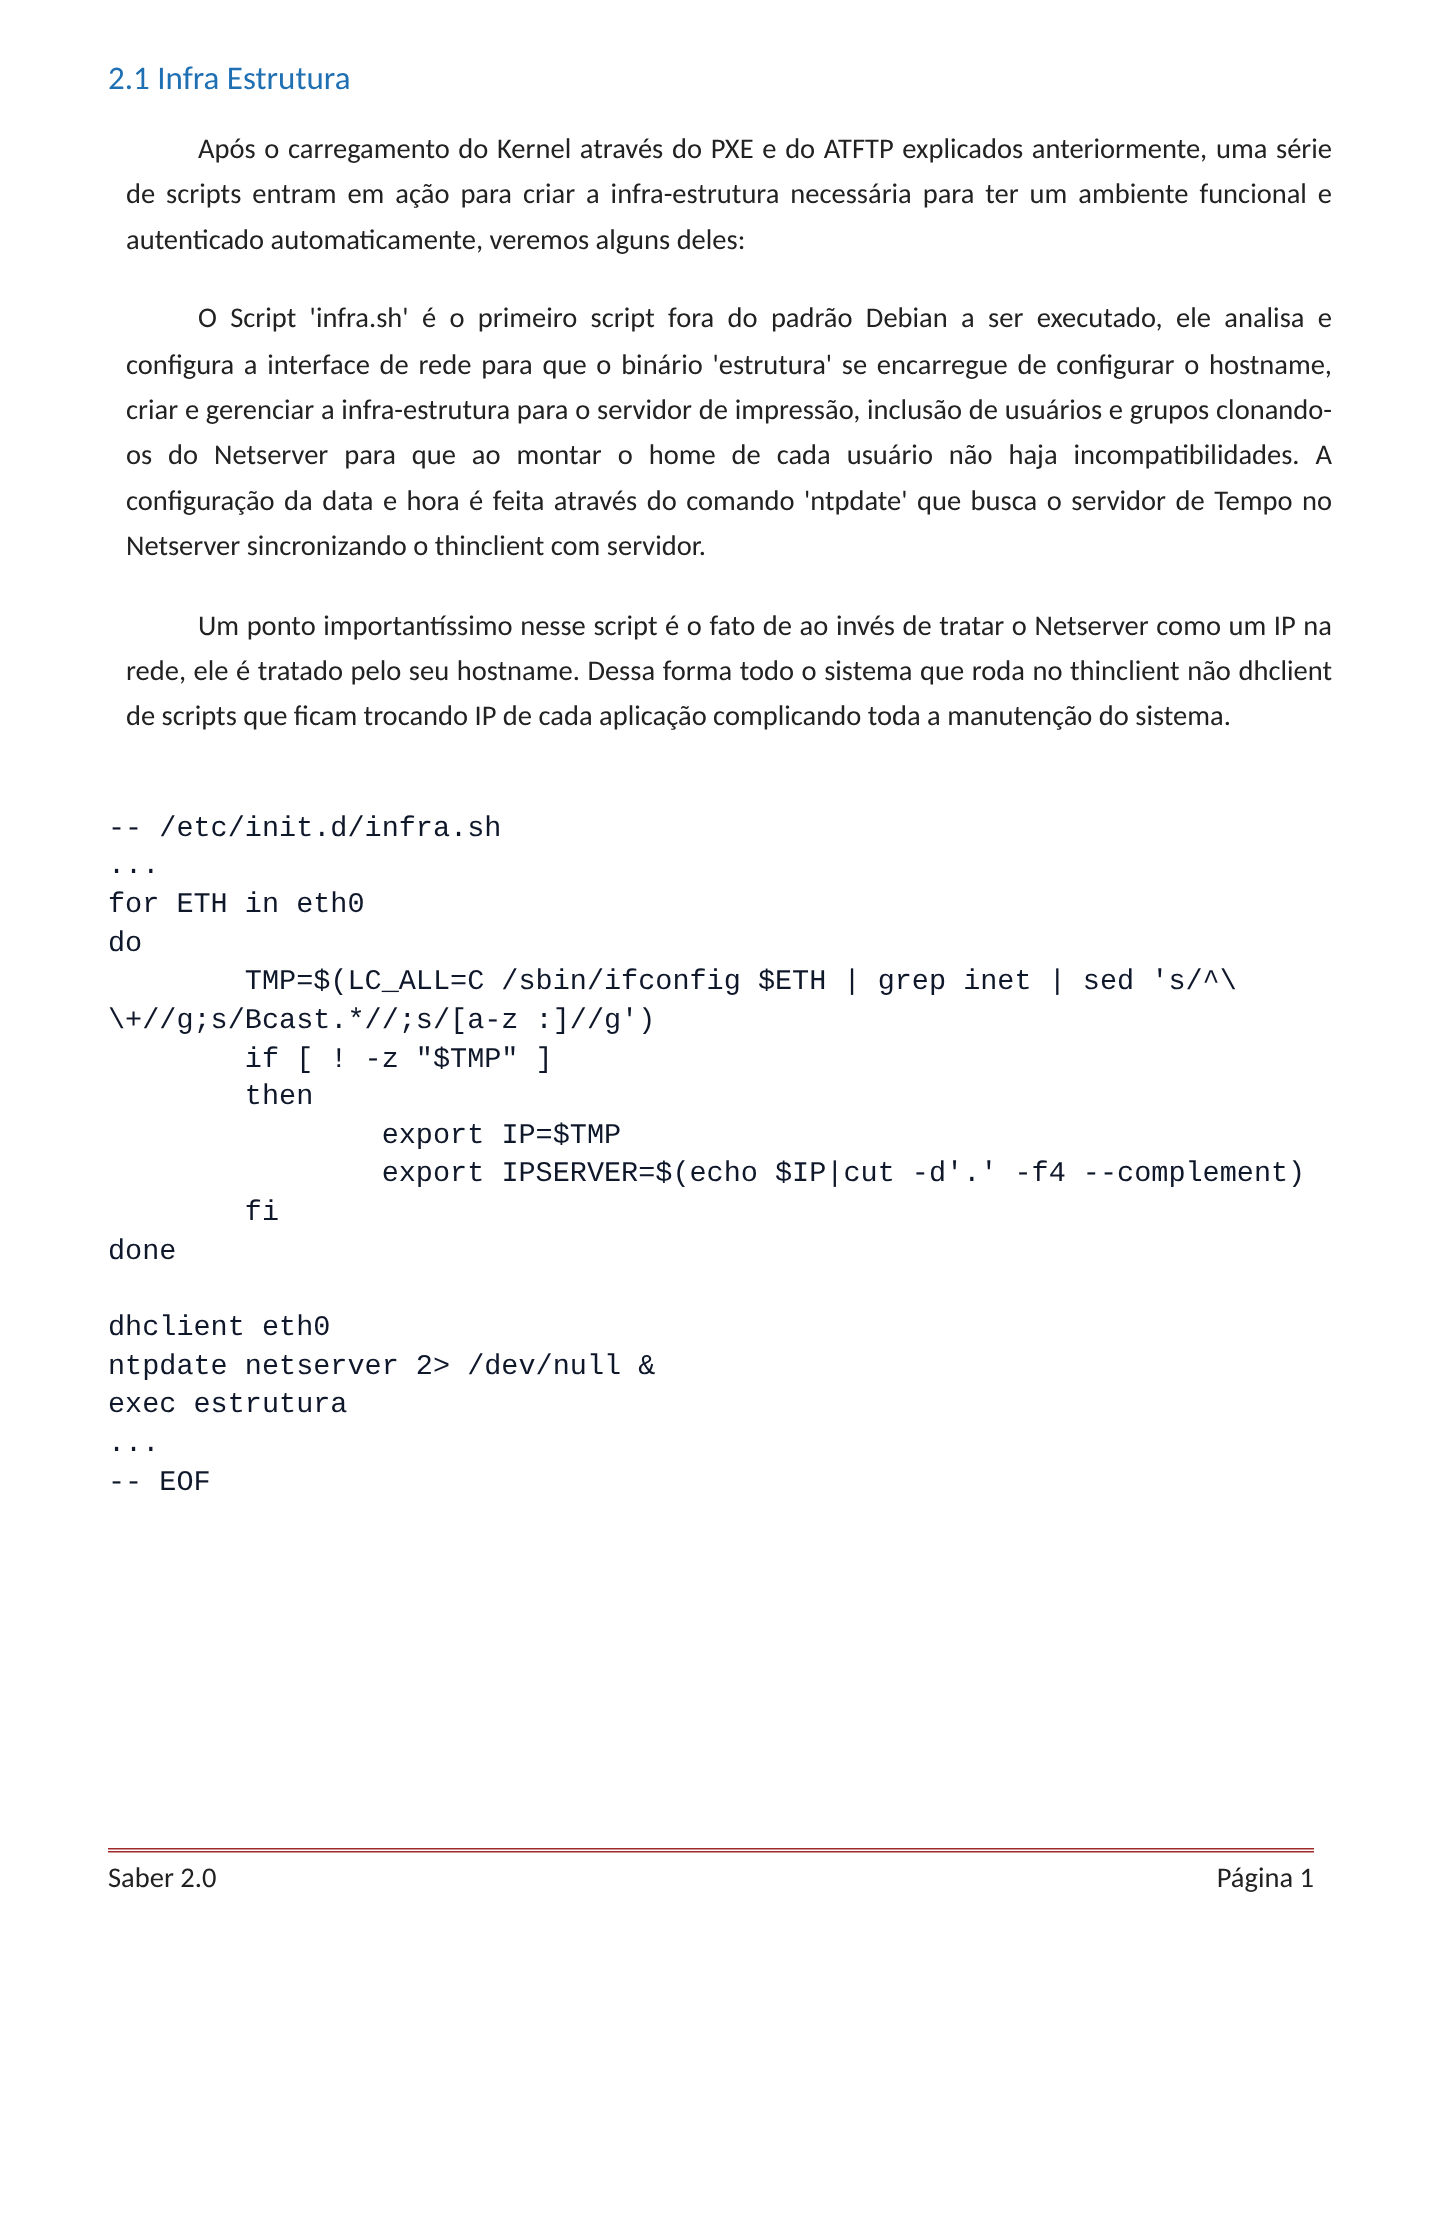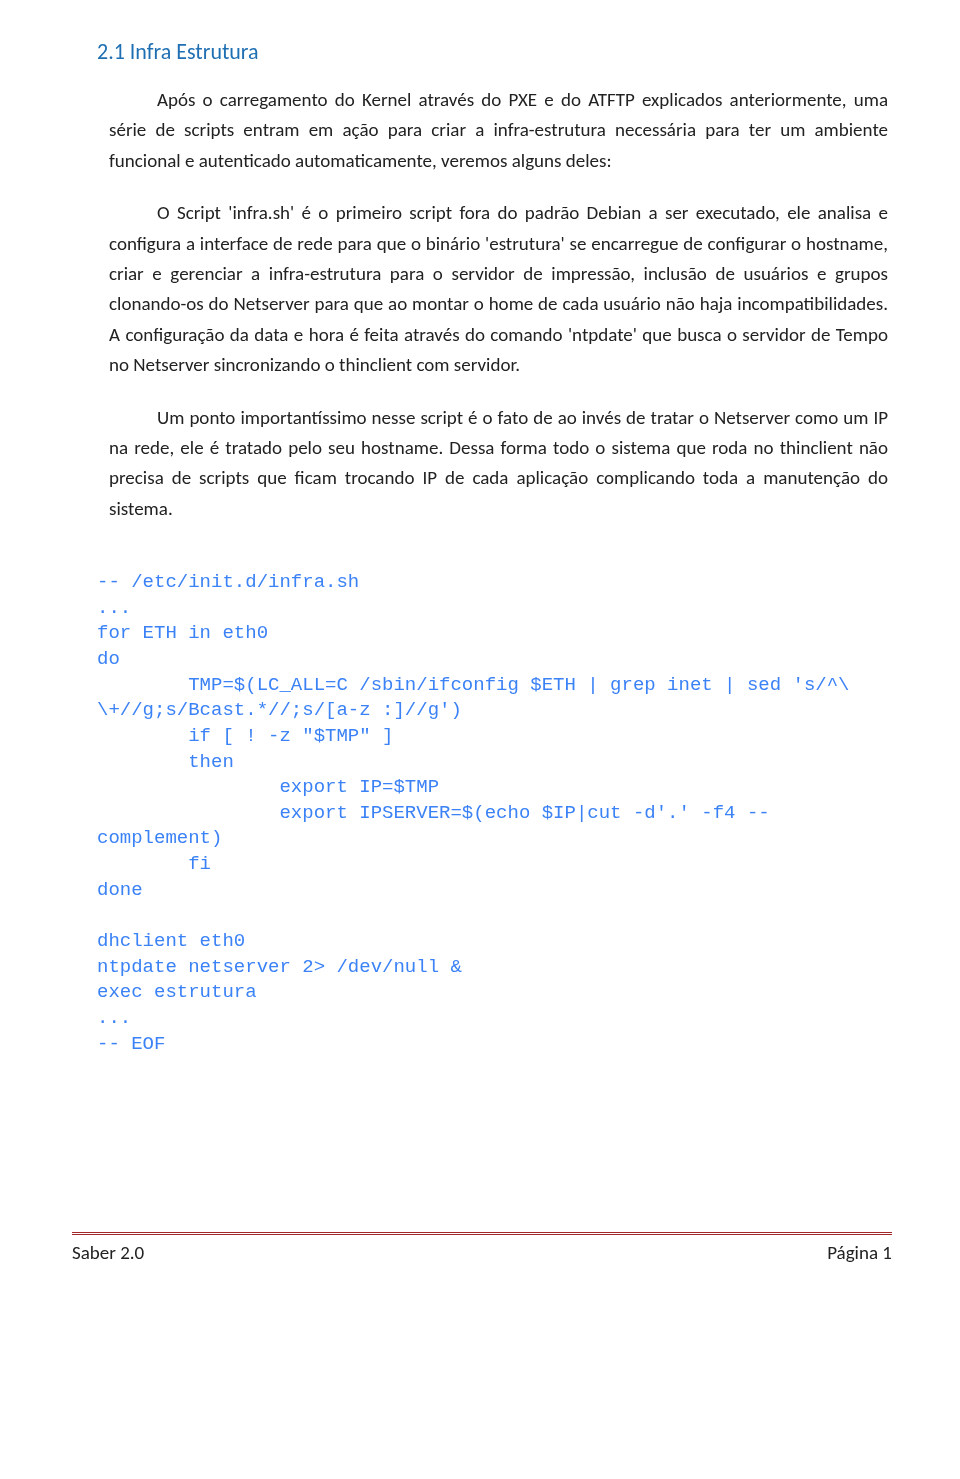--- a/index.html
+++ b/index.html
@@ -7,21 +7,21 @@
     margin: 0;
     padding: 0;
     background: #fff;
     font-family: Calibri, "Segoe UI", Arial, sans-serif;
     color: #222;
   }
   .page {
     width: 960px;
     height: 1288px;
     box-sizing: border-box;
-    padding: 38px 72px 0 97px;
+    padding: 38px 72px 0 72px;
     position: relative;
   }
   h2.section-title {
     color: #1f6fb3;
     font-weight: 400;
     font-size: 22px;
     margin: 0 0 20px 0;
   }
   p.body {
     font-size: 19px;
@@ -33,26 +33,26 @@
   p.body.first-indent {
     text-indent: 48px;
   }
   pre.code {
     font-family: "Courier New", Courier, monospace;
     font-size: 19px;
     line-height: 1.35;
     white-space: pre-wrap;
     word-break: break-word;
     margin: 0;
-    color: #3b82f6;
+    color: #0f172a;
   }
   .footer {
     position: absolute;
     left: 72px;
-    right: 68px;
+    right: 84px;
     bottom: 24px;
   }
   .footer-rule {
     border-top: 3px double #a02828;
     height: 0;
     margin-bottom: 6px;
   }
   .footer-row {
     display: flex;
     justify-content: space-between;
@@ -64,21 +64,21 @@
 <body>
 
 <div class="page">
 
   <h2 class="section-title">2.1 Infra Estrutura</h2>
 
   <p class="body first-indent">Após o carregamento do Kernel através do PXE e do ATFTP explicados anteriormente, uma série de scripts entram em ação para criar a infra-estrutura necessária para ter um ambiente funcional e autenticado automaticamente, veremos alguns deles:</p>
 
   <p class="body first-indent">O Script 'infra.sh' é o primeiro script fora do padrão Debian a ser executado, ele analisa e configura a interface de rede para que o binário 'estrutura' se encarregue de configurar o hostname, criar e gerenciar a infra-estrutura para o servidor de impressão, inclusão de usuários e grupos clonando-os do Netserver para que ao montar o home de cada usuário não haja incompatibilidades. A configuração da data e hora é feita através do comando 'ntpdate' que busca o servidor de Tempo no Netserver sincronizando o thinclient com servidor.</p>
 
-  <p class="body first-indent">Um ponto importantíssimo nesse script é o fato de ao invés de tratar o Netserver como um IP na rede, ele é tratado pelo seu hostname. Dessa forma todo o sistema que roda no thinclient não precisa de scripts que ficam trocando IP de cada aplicação complicando toda a manutenção do sistema.</p>
+  <p class="body first-indent">Um ponto importantíssimo nesse script é o fato de ao invés de tratar o Netserver como um IP na rede, ele é tratado pelo seu hostname. Dessa forma todo o sistema que roda no thinclient não dhclient de scripts que ficam trocando IP de cada aplicação complicando toda a manutenção do sistema.</p>
 
   <div style="height:24px"></div>
 
   <pre class="code">-- /etc/init.d/infra.sh
 ...
 for ETH in eth0
 do
         TMP=$(LC_ALL=C /sbin/ifconfig $ETH | grep inet | sed 's/^\
 \+//g;s/Bcast.*//;s/[a-z :]//g')
         if [ ! -z "$TMP" ]

